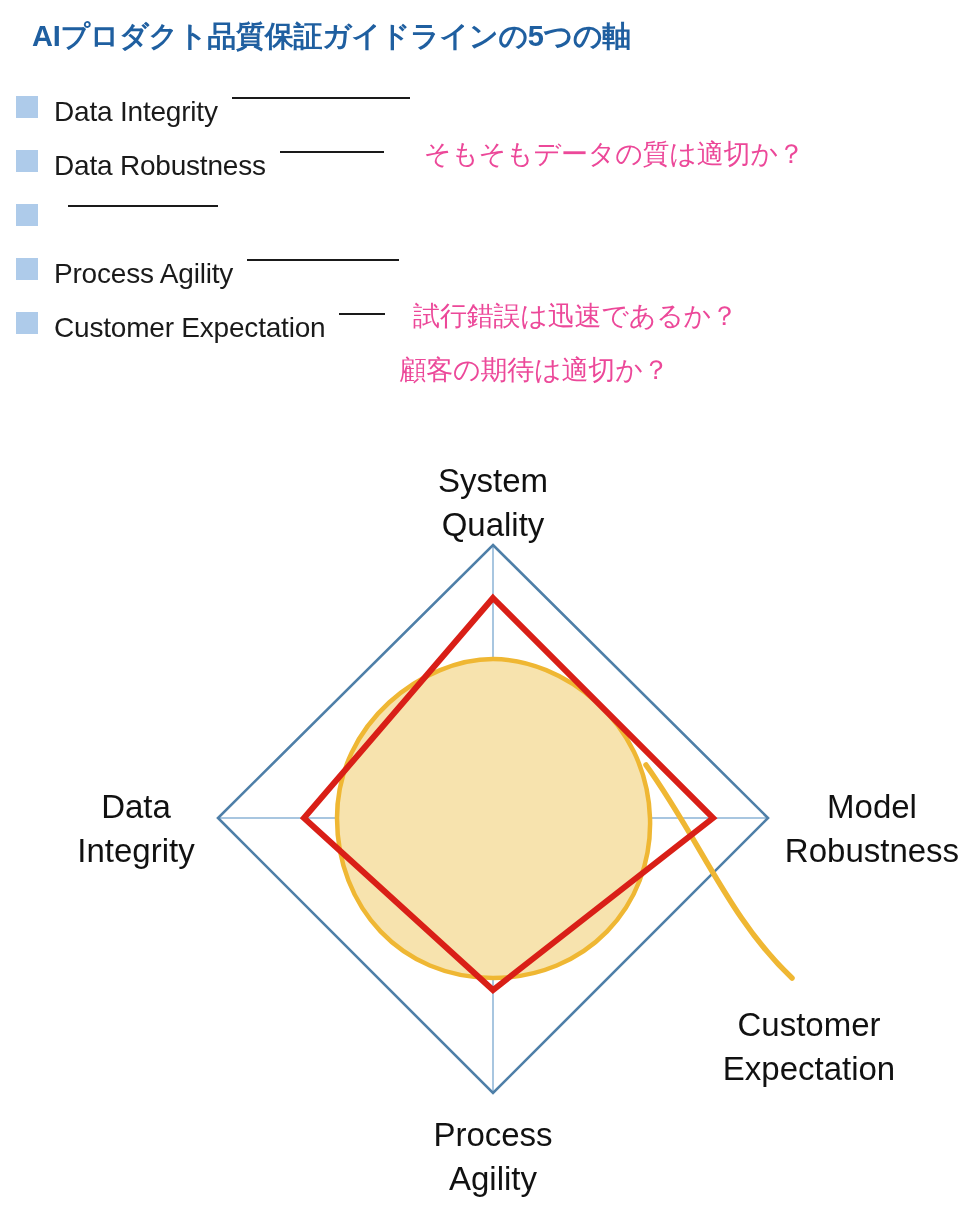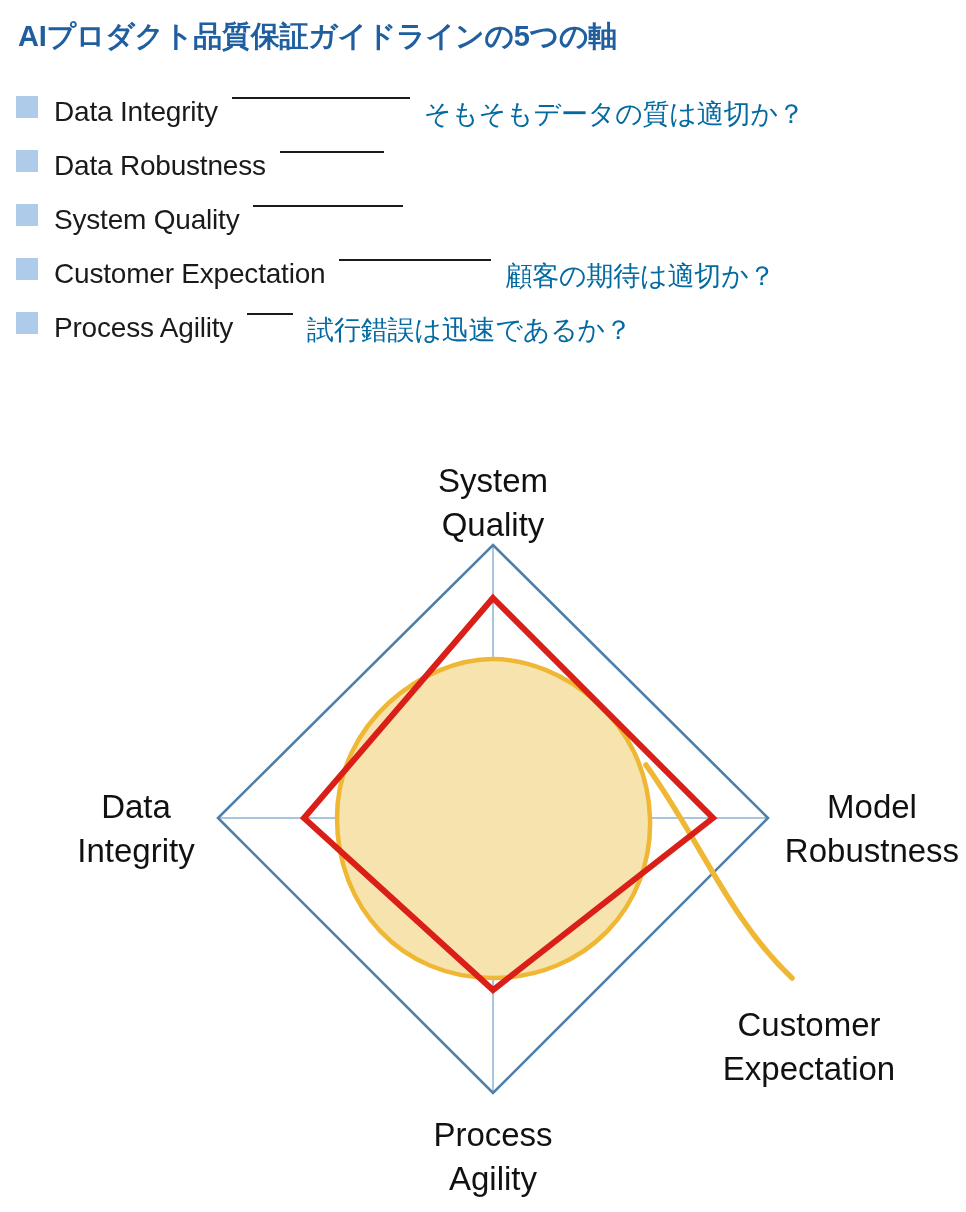--- a/index.html
+++ b/index.html
@@ -11,21 +11,21 @@
     width: 966px;
     height: 1212px;
     position: relative;
     font-family: "Liberation Sans", "DejaVu Sans", sans-serif;
     overflow: hidden;
   }
 
   
   #title {
     position: absolute;
-    left: 18px;
+    left: 32px;
     top: 17px;
     font-size: 29px;
     font-weight: bold;
     color: #1F5FA0;
     letter-spacing: -0.3px;
     white-space: nowrap;
   }
 
   
   #legend {
@@ -55,23 +55,24 @@
   .legend-dash {
     flex: 0 0 auto;
     height: 0;
     border-top: 2px solid #1A1A1A;
     margin: 0 14px;
     position: relative;
     top: 1px;
   }
   .legend-desc {
     font-size: 27px;
-    color: #0369a1;
+    color: #ec4899;
     white-space: nowrap;
     letter-spacing: -0.2px;
+    margin-top: 40px;
   }
   
   .legend-row:nth-child(1) .legend-dash { width: 178px; }
   .legend-row:nth-child(2) .legend-dash { width: 104px; }
   .legend-row:nth-child(3) .legend-dash { width: 150px; }
   .legend-row:nth-child(4) .legend-dash { width: 152px; }
   .legend-row:nth-child(5) .legend-dash { width: 46px; }
 
   
   #chart {
@@ -104,36 +105,35 @@
   </div>
 
   <div class="legend-row">
     <span class="legend-swatch"></span>
     <span class="legend-term">Data Robustness</span>
     <span class="legend-dash"></span>
   </div>
 
   <div class="legend-row">
     <span class="legend-swatch"></span>
-    <span class="legend-term">System Quality</span>
     <span class="legend-dash"></span>
+  </div>
+
+  <div class="legend-row">
+    <span class="legend-swatch"></span>
+    <span class="legend-term">Process Agility</span>
+    <span class="legend-dash"></span>
+    <span class="legend-desc">試行錯誤は迅速であるか？</span>
   </div>
 
   <div class="legend-row">
     <span class="legend-swatch"></span>
     <span class="legend-term">Customer Expectation</span>
     <span class="legend-dash"></span>
     <span class="legend-desc">顧客の期待は適切か？</span>
-  </div>
-
-  <div class="legend-row">
-    <span class="legend-swatch"></span>
-    <span class="legend-term">Process Agility</span>
-    <span class="legend-dash"></span>
-    <span class="legend-desc">試行錯誤は迅速であるか？</span>
   </div>
 
 </div>
 
 <div id="chart">
   <svg width="966" height="792" viewBox="0 0 966 792" xmlns="http://www.w3.org/2000/svg">
 
     <g>
       <line x1="483" y1="398" x2="483" y2="125" stroke="#A8C6E0" stroke-width="2"></line>
       <line x1="483" y1="398" x2="758" y2="398" stroke="#A8C6E0" stroke-width="2"></line>

